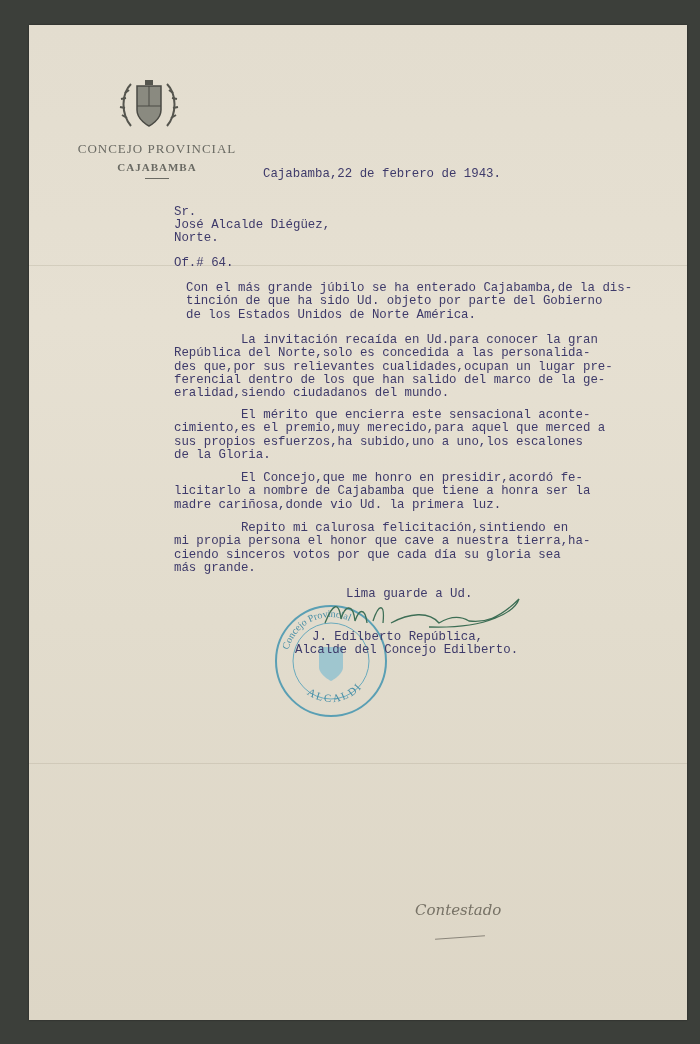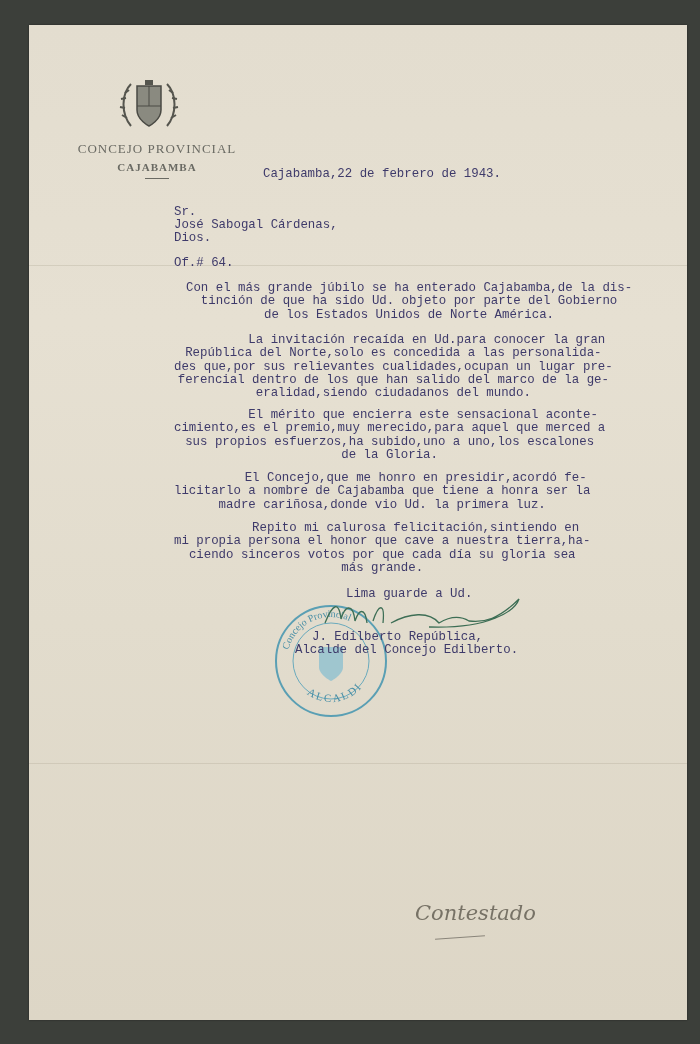--- a/index.html
+++ b/index.html
@@ -10,24 +10,24 @@
     box-shadow: 0 0 2px rgba(0,0,0,0.4);
     margin-left: 9px;
   }
   .fold { position:absolute; left:0; width:658px; height:1px; background:rgba(160,150,130,0.25); }
   .crest { position:absolute; left:90px; top:53px; width:60px; height:56px; }
   .letterhead { position:absolute; left:38px; top:116px; width:180px; text-align:center;
     font-family:"Liberation Serif", serif; color:#6a6a63; letter-spacing:1px; }
   .lh1 { font-size:13px; }
   .lh2 { font-size:11px; margin-top:4px;font-weight:bold; }
   .lh-rule { width:24px; height:1px; background:#6a6a63; margin:5px auto 0; }
-  .type { position:absolute; font-family:"Liberation Mono", monospace; font-size:12.4px; color:#3e3a6a; line-height:13.3px; white-space:pre;text-align:center; }
+  .type { position:absolute; font-family:"Liberation Mono", monospace; font-size:12.4px; color:#3e3a6a; line-height:13.3px; white-space:pre; }
   .stamp { position:absolute; left:244px; top:578px; width:116px; height:116px; }
   .sig { position:absolute; left:290px; top:568px; width:210px; height:50px; }
-  .note { position:absolute; left:386px; top:876px; font-family:"DejaVu Serif", serif; font-style:italic; font-size:21px; color:#777266; }
+  .note { position:absolute; left:386px; top:876px; font-family:"DejaVu Serif", serif; font-style:italic; font-size:15px; color:#777266; }
   .note-line { position:absolute; left:406px; top:912px; width:50px; height:1px; background:#8a857a; transform:rotate(-4deg); }
 </style>
 </head>
 <body>
 
 <div class="paper">
   <div class="fold" style="top:240px"></div>
   <div class="fold" style="top:738px"></div>
 
   <svg class="crest" viewBox="0 0 60 56">
@@ -45,22 +45,22 @@
 
   <div class="letterhead">
     <div class="lh1">CONCEJO PROVINCIAL</div>
     <div class="lh2">CAJABAMBA</div>
     <div class="lh-rule"></div>
   </div>
 
   <div class="type" style="left:234px; top:143px">Cajabamba,22 de febrero de 1943.</div>
 
   <div class="type" style="left:145px; top:181px">Sr.</div>
-  <div class="type" style="left:145px; top:194px">José Sabogal Cárdenas,</div>
-  <div class="type" style="left:145px; top:207px">Dios.</div>
+  <div class="type" style="left:145px; top:194px">José Alcalde Diégüez,</div>
+  <div class="type" style="left:145px; top:207px">Norte.</div>
   <div class="type" style="left:145px; top:232px">Of.# 64.</div>
 
   <div class="type" style="left:157px; top:257px">Con el más grande júbilo se ha enterado Cajabamba,de la dis-
 tinción de que ha sido Ud. objeto por parte del Gobierno
 de los Estados Unidos de Norte América.</div>
   <div class="type" style="left:145px; top:309px">         La invitación recaída en Ud.para conocer la gran
 República del Norte,solo es concedida a las personalida-
 des que,por sus relievantes cualidades,ocupan un lugar pre-
 ferencial dentro de los que han salido del marco de la ge-
 eralidad,siendo ciudadanos del mundo.</div>

